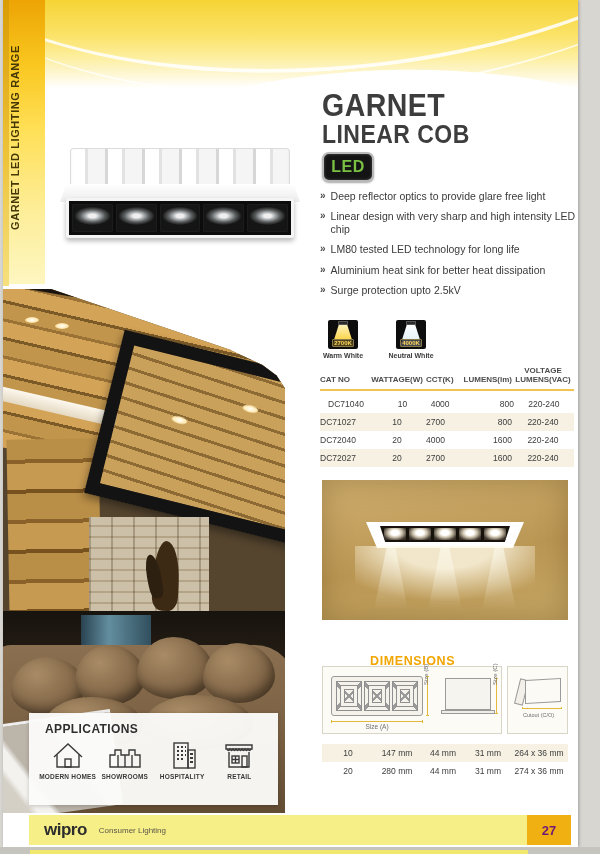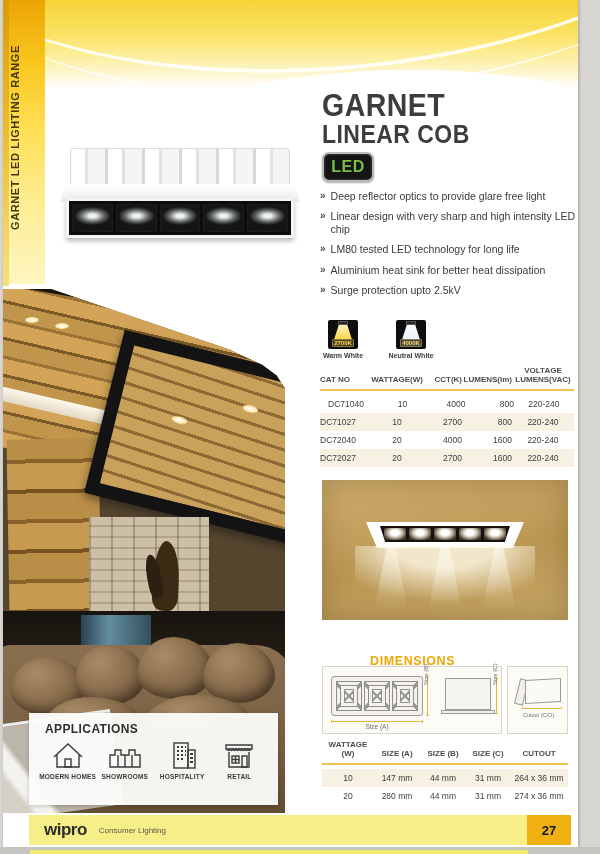--- a/index.html
+++ b/index.html
@@ -118,21 +118,21 @@
   .temp .lbl { font-size:7px; font-weight:bold; color:#3b3b3b; margin-top:3px; }
 
   
   .spec-table { left:320px; top:366px; width:254px; }
   .t-head { display:flex; align-items:flex-end; border-bottom:2px solid #f1c44f; padding-bottom:5px; }
   .t-head div { font-size:8px; font-weight:bold; color:#4c4c4c; }
   .t-row { display:flex; align-items:center; height:18px; }
   .t-row div { font-size:8.5px; color:#3c3c3c; }
   .t-row.alt { background:#f6f1e3; }
   .spec-table .c0{width:48px;} .spec-table .c1{width:58px;text-align:center;}
-  .spec-table .c2{width:36px;text-align:right;} .spec-table .c3{width:50px;text-align:right;}
+  .spec-table .c2{width:36px;text-align:left;} .spec-table .c3{width:50px;text-align:right;}
   .spec-table .c4{width:62px;text-align:center;}
 
   
   .beige { left:322px; top:480px; width:246px; height:140px; overflow:hidden;
     background:linear-gradient(170deg,#cfae6e 0%,#bb9754 55%,#c6a765 100%);
     box-shadow:inset 0 0 30px rgba(90,65,20,.35); }
   .bg-fixture { position:absolute; left:44px; top:42px; width:158px; height:26px; background:#ffffff;
     clip-path:polygon(0 0,100% 0,93% 100%,7% 100%); box-shadow:0 2px 4px rgba(60,40,0,.4); }
   .bg-face { position:absolute; left:58px; top:46px; width:130px; height:16px; background:#17120c;
     clip-path:polygon(0 0,100% 0,96% 100%,4% 100%); display:flex; gap:3px; padding:2px 4px; }
@@ -180,21 +180,21 @@
 
   .dims-table { left:322px; top:740px; width:246px; }
   .dims-table .c0{width:52px;text-align:center;} .dims-table .c1{width:46px;text-align:center;}
   .dims-table .c2{width:46px;text-align:center;} .dims-table .c3{width:44px;text-align:center;}
   .dims-table .c4{width:58px;text-align:center;}
 
   
   .footer-bar { left:29px; top:815px; width:498px; height:30px; background:#f6ee86; display:flex; align-items:center; }
   .wipro { font-size:17px; font-weight:800; color:#2d2d2d; letter-spacing:-.5px; margin-left:15px; }
   .division { font-size:8px; color:#5a564a; margin-left:12px; }
-  .pageno { left:527px; top:815px; width:44px; height:30px; background:#f0b012; color:#0f172a;
+  .pageno { left:527px; top:815px; width:44px; height:30px; background:#f0b012; color:#701a75;
     font-size:13px; font-weight:bold; display:flex; align-items:center; justify-content:center; }
 </style>
 </head>
 <body>
 
 <div class="abs page"></div>
 
 <div class="abs header-band">
   <div class="header-line1"></div>
   <div class="header-line2"></div>
@@ -429,27 +429,20 @@
 </div>
 
 <div class="abs dpanel dpanel2">
   <div class="cut-flap"></div>
   <div class="cut-rect"></div>
   <div class="cut-dim"></div>
   <div class="lbl-cut">Cutout (C/O)</div>
 </div>
 
 <div class="abs dims-table">
-  <div class="t-head">
-    <div class="c0">WATTAGE (W)</div>
-    <div class="c1">SIZE (A)</div>
-    <div class="c2">SIZE (B)</div>
-    <div class="c3">SIZE (C)</div>
-    <div class="c4">CUTOUT</div>
-  </div>
   <div class="t-row alt" style="margin-top:4px;">
     <div class="c0">10</div>
     <div class="c1">147 mm</div>
     <div class="c2">44 mm</div>
     <div class="c3">31 mm</div>
     <div class="c4">264 x 36 mm</div>
   </div>
   <div class="t-row">
     <div class="c0">20</div>
     <div class="c1">280 mm</div>

